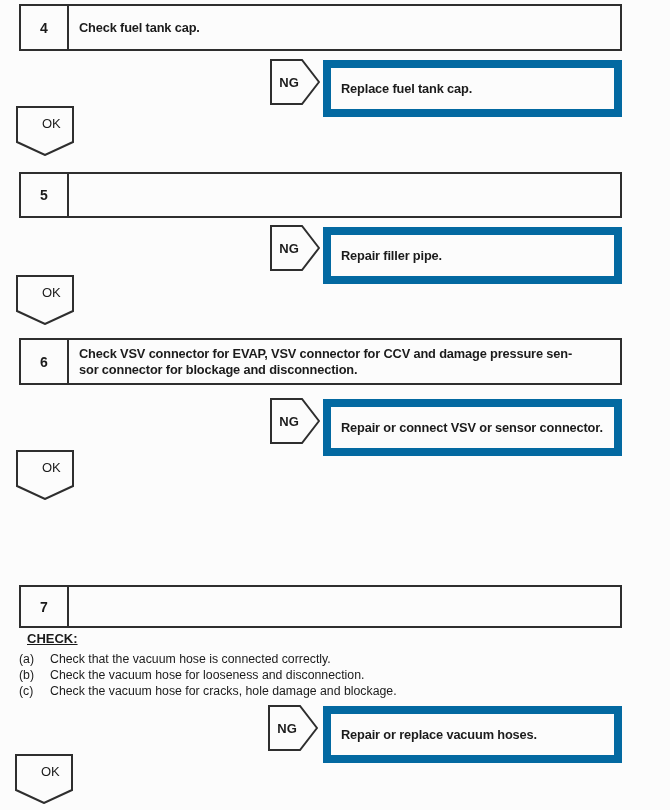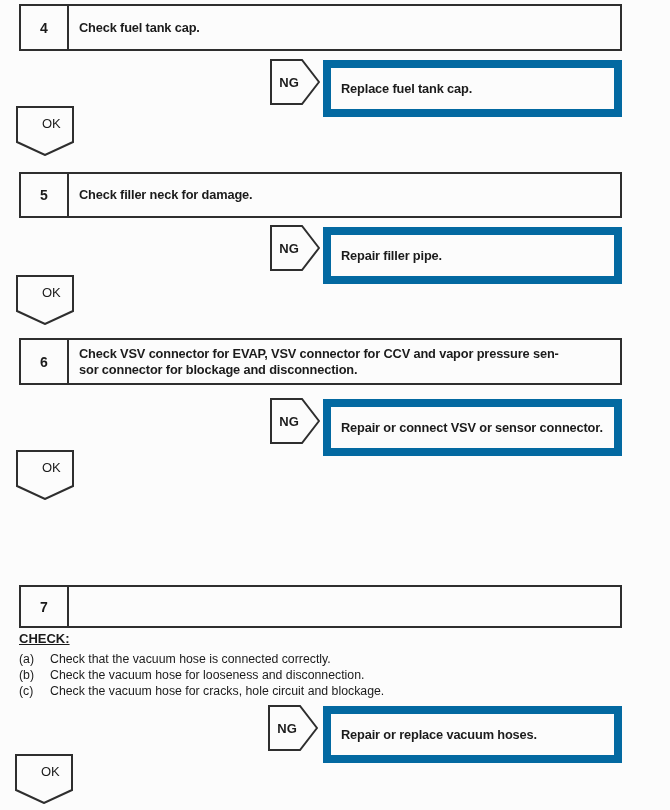--- a/index.html
+++ b/index.html
@@ -63,21 +63,21 @@
   }
   #ok4{left:16px;top:106px}
   #ok5{left:16px;top:275px}
   #ok6{left:16px;top:450px}
   #ok7{left:15px;top:754px}
 
   
   .notes{position:absolute;left:19px;top:631px;width:580px;}
   .notes .heading{
     font-weight:700;font-size:13px;text-decoration:underline;
-    margin:0 0 5px 0;
+    margin:0 0 5px 8px;
   }
   .note-row{display:flex;font-size:12.3px;line-height:16.2px;font-weight:400;}
   .note-row .nl{flex:0 0 31px;}
 </style>
 </head>
 <body>
 
 <div class="canvas">
 
   <div class="layer">
@@ -100,23 +100,20 @@
       <svg viewBox="0 0 58 50">
         <polygon points="1,1 57,1 57,36 29,49 1,36" fill="#fcfcfc" stroke="#2e2e2e" stroke-width="2"></polygon>
       </svg>
       <span class="lbl">OK</span>
     </div>
   </div>
 
   <div class="layer">
     <div class="step-box" id="box5">
       <div class="step-num">5</div>
-      <div class="step-text">
-        <div>Check filler neck for damage.</div>
-      </div>
     </div>
     <div class="ng" id="ng5">
       <svg viewBox="0 0 50 46">
         <polygon points="1,1 32,1 49,23 32,45 1,45" fill="#fcfcfc" stroke="#2e2e2e" stroke-width="2"></polygon>
       </svg>
       <span class="lbl">NG</span>
     </div>
     <div class="action-box" id="act5">
       <span>Repair filler pipe.</span>
     </div>
@@ -125,21 +122,21 @@
         <polygon points="1,1 57,1 57,36 29,49 1,36" fill="#fcfcfc" stroke="#2e2e2e" stroke-width="2"></polygon>
       </svg>
       <span class="lbl">OK</span>
     </div>
   </div>
 
   <div class="layer">
     <div class="step-box" id="box6">
       <div class="step-num">6</div>
       <div class="step-text">
-        <div>Check VSV connector for EVAP, VSV connector for CCV and vapor pressure sen-</div>
+        <div>Check VSV connector for EVAP, VSV connector for CCV and damage pressure sen-</div>
         <div>sor connector for blockage and disconnection.</div>
       </div>
     </div>
     <div class="ng" id="ng6">
       <svg viewBox="0 0 50 46">
         <polygon points="1,1 32,1 49,23 32,45 1,45" fill="#fcfcfc" stroke="#2e2e2e" stroke-width="2"></polygon>
       </svg>
       <span class="lbl">NG</span>
     </div>
     <div class="action-box" id="act6">
@@ -163,21 +160,21 @@
       <div class="note-row">
         <span class="nl">(a)</span>
         <span>Check that the vacuum hose is connected correctly.</span>
       </div>
       <div class="note-row">
         <span class="nl">(b)</span>
         <span>Check the vacuum hose for looseness and disconnection.</span>
       </div>
       <div class="note-row">
         <span class="nl">(c)</span>
-        <span>Check the vacuum hose for cracks, hole circuit and blockage.</span>
+        <span>Check the vacuum hose for cracks, hole damage and blockage.</span>
       </div>
     </div>
 
     <div class="ng" id="ng7">
       <svg viewBox="0 0 50 46">
         <polygon points="1,1 32,1 49,23 32,45 1,45" fill="#fcfcfc" stroke="#2e2e2e" stroke-width="2"></polygon>
       </svg>
       <span class="lbl">NG</span>
     </div>
     <div class="action-box" id="act7">

